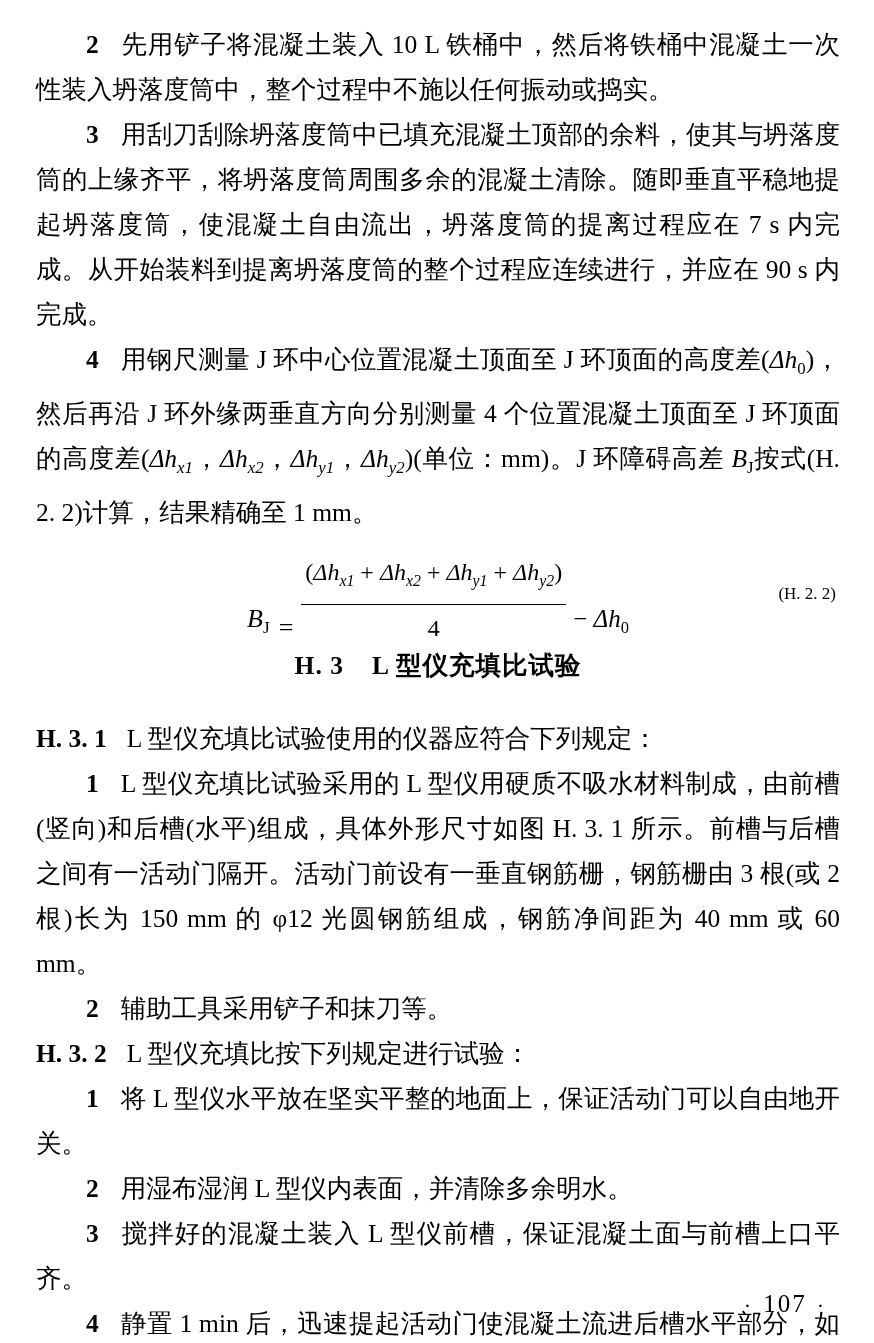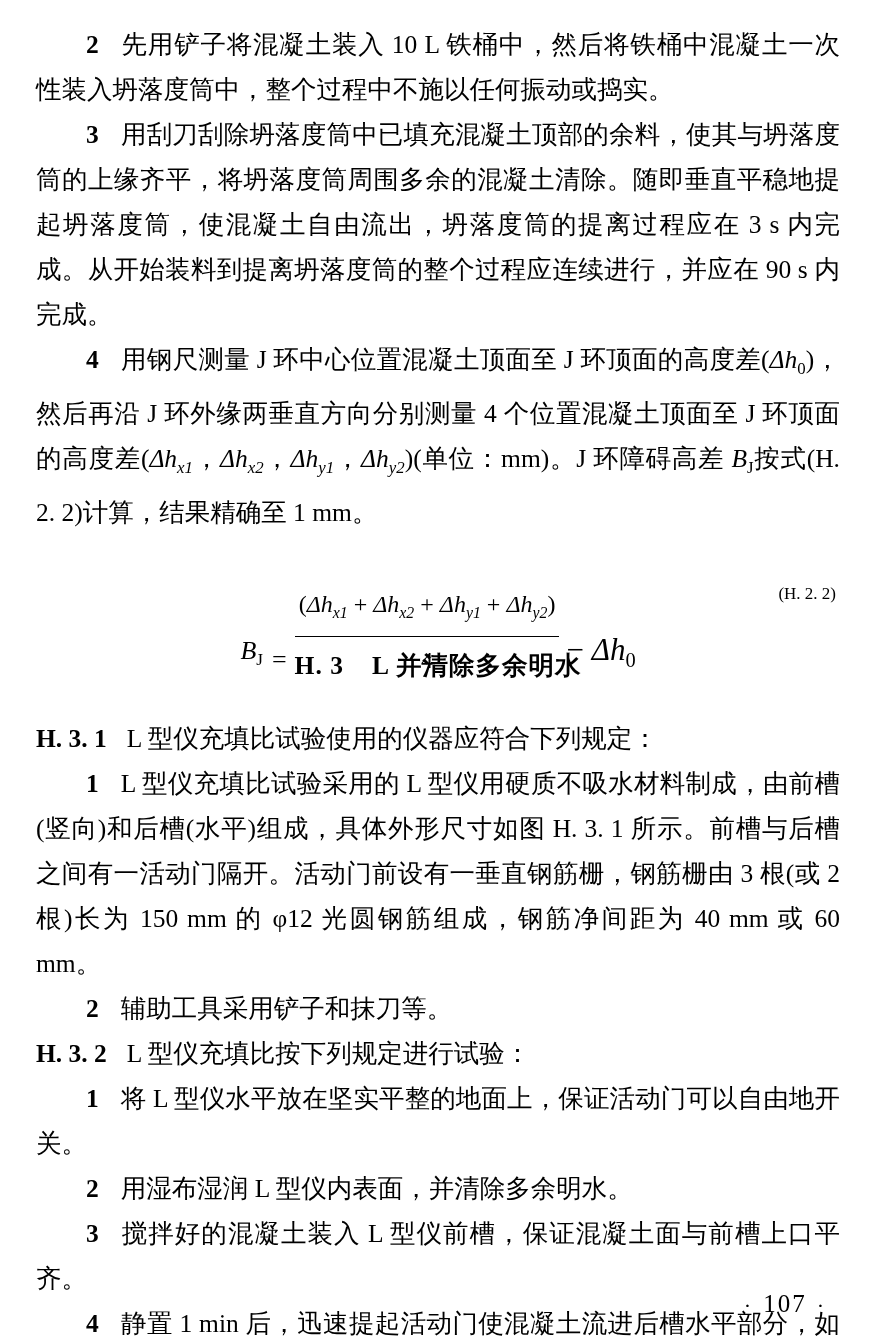--- a/index.html
+++ b/index.html
@@ -98,36 +98,35 @@
   }
   .frm .eq {
     padding: 0 5px;
     font-size: 26px;
   }
   .frac {
     display: inline-block;
     text-align: center;
     vertical-align: middle;
     padding: 0 3px;
-    margin-top: 32px;
   }
   .frac .num {
     display: block;
     padding: 0 4px 2px 4px;
     border-bottom: 1.6px solid #000;
     font-size: 24px;
     white-space: nowrap;
   }
   .frac .den {
     display: block;
     padding-top: 2px;
     font-size: 24px;
   }
   .tail {
-    font-size: 31px;
+    font-size: 25px;
     padding-left: 4px;
     white-space: nowrap;
   }
   .eqno {
     position: absolute;
     right: 4px;
     top: 32px;
     font-size: 17px;
     white-space: nowrap;
   }
@@ -157,42 +156,42 @@
   }
 </style>
 </head>
 <body>
 
 <div class="page">
   <div class="content">
 
     <p class="para"><span class="indent-num">2</span><span>先用铲子将混凝土装入 10 L 铁桶中，然后将铁桶中混凝土一次性装入坍落度筒中，整个过程中不施以任何振动或捣实。</span></p>
 
-    <p class="para"><span class="indent-num">3</span><span>用刮刀刮除坍落度筒中已填充混凝土顶部的余料，使其与坍落度筒的上缘齐平，将坍落度筒周围多余的混凝土清除。随即垂直平稳地提起坍落度筒，使混凝土自由流出，坍落度筒的提离过程应在 3 s 内完成。从开始装料到提离坍落度筒的整个过程应连续进行，并应在 90 s 内完成。</span></p>
+    <p class="para"><span class="indent-num">3</span><span>用刮刀刮除坍落度筒中已填充混凝土顶部的余料，使其与坍落度筒的上缘齐平，将坍落度筒周围多余的混凝土清除。随即垂直平稳地提起坍落度筒，使混凝土自由流出，坍落度筒的提离过程应在 7 s 内完成。从开始装料到提离坍落度筒的整个过程应连续进行，并应在 90 s 内完成。</span></p>
 
     <p class="para"><span class="indent-num">4</span><span>用钢尺测量 J 环中心位置混凝土顶面至 J 环顶面的高度差(<i class="v">Δh</i><span class="sub-up">0</span>)，然后再沿 J 环外缘两垂直方向分别测量 4 个位置混凝土顶面至 J 环顶面的高度差(<i class="v">Δh</i><span class="sub">x1</span>，<i class="v">Δh</i><span class="sub">x2</span>，<i class="v">Δh</i><span class="sub">y1</span>，<i class="v">Δh</i><span class="sub">y2</span>)(单位：mm)。J 环障碍高差 <i class="v">B</i><span class="sub-up">J</span>按式(H. 2. 2)计算，结果精确至 1 mm。</span></p>
 
     <div class="formula-row">
       <div class="formula-center">
         <span class="frm">
           <span class="lhs"><i class="v">B</i><span class="sub-up">J</span></span>
           <span class="eq">=</span>
           <span class="frac">
             <span class="num">(<i class="v">Δh</i><span class="sub">x1</span> + <i class="v">Δh</i><span class="sub">x2</span> + <i class="v">Δh</i><span class="sub">y1</span> + <i class="v">Δh</i><span class="sub">y2</span>)</span>
             <span class="den">4</span>
           </span>
           <span class="tail">− <i class="v">Δh</i><span class="sub-up">0</span></span>
         </span>
       </div>
       <div class="eqno">(H. 2. 2)</div>
     </div>
 
     <div class="block-gap-small"></div>
 
-    <p class="sec-head"><span>H. 3</span><span class="sp"></span><span>L 并清除多余明水</span></p>
+    <p class="sec-head"><span>H. 3</span><span class="sp"></span><span>L 型仪充填比试验</span></p>
 
     <div class="block-gap-big"></div>
 
     <p class="para"><span class="lead-bold">H. 3. 1</span><span class="gap"></span><span>L 型仪充填比试验使用的仪器应符合下列规定：</span></p>
 
     <p class="para"><span class="indent-num">1</span><span>L 型仪充填比试验采用的 L 型仪用硬质不吸水材料制成，由前槽(竖向)和后槽(水平)组成，具体外形尺寸如图 H. 3. 1 所示。前槽与后槽之间有一活动门隔开。活动门前设有一垂直钢筋栅，钢筋栅由 3 根(或 2 根)长为 150 mm 的 φ12 光圆钢筋组成，钢筋净间距为 40 mm 或 60 mm。</span></p>
 
     <p class="para"><span class="indent-num">2</span><span>辅助工具采用铲子和抹刀等。</span></p>
 
     <p class="para"><span class="lead-bold">H. 3. 2</span><span class="gap"></span><span>L 型仪充填比按下列规定进行试验：</span></p>

